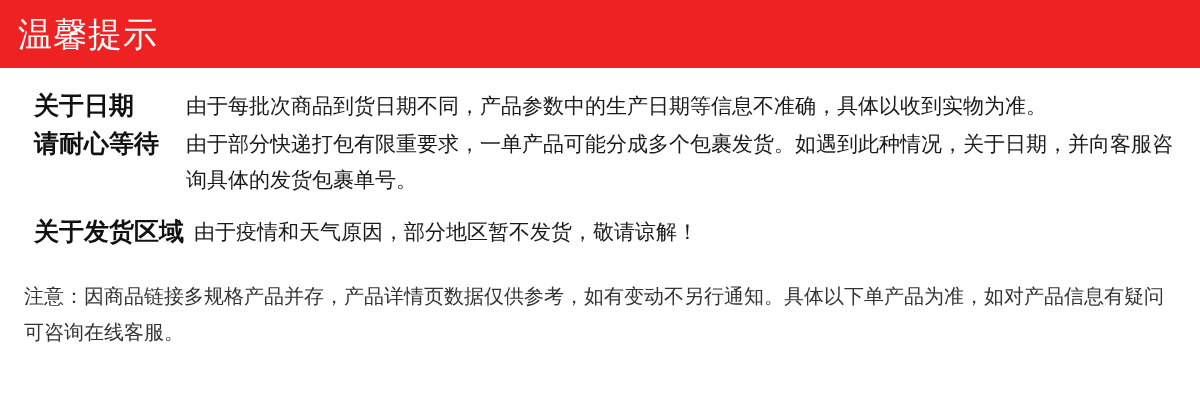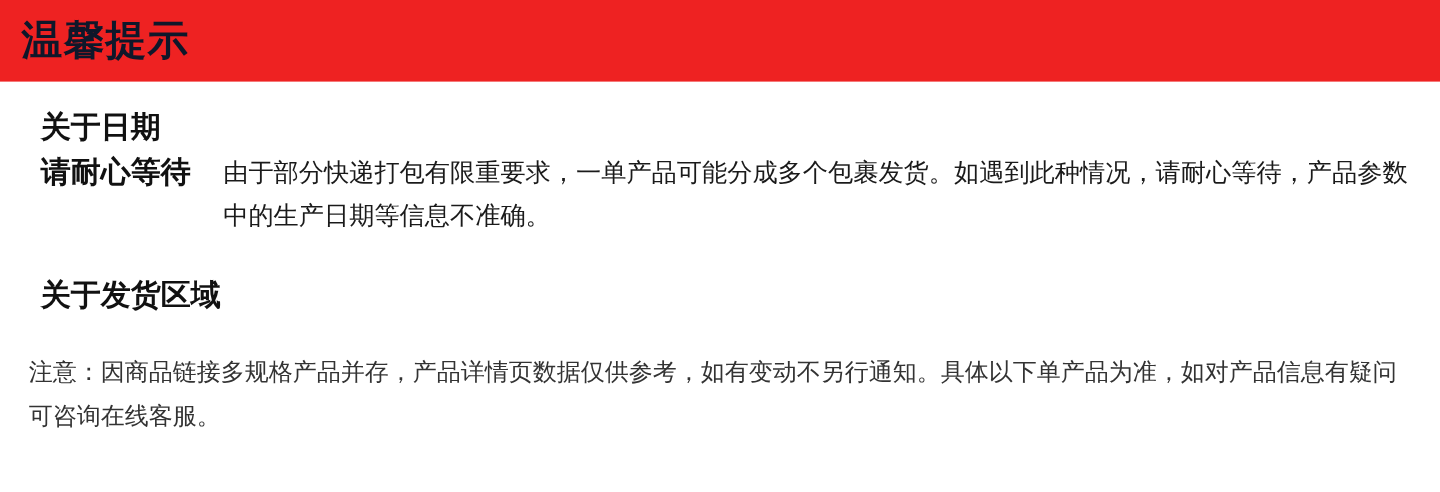--- a/index.html
+++ b/index.html
@@ -25,22 +25,22 @@
     top: 0;
     width: 1200px;
     height: 68px;
     background: #ee2222;
   }
   .header-title {
     position: absolute;
     left: 18px;
     top: 14px;
     font-size: 34px;
-    font-weight: bold;
-    color: #0f172a;
+    font-weight: normal;
+    color: #ffffff;
     letter-spacing: 1px;
     line-height: 40px;
     white-space: nowrap;
   }
   .content {
     position: absolute;
     left: 0;
     top: 68px;
     width: 1200px;
   }
@@ -66,21 +66,21 @@
   .group-dates {
     margin-top: 20px;
   }
   .group-dates .row-label {
     width: 152px;
   }
   .group-dates .row + .row {
     margin-top: 2px;
   }
   .group-second {
-    margin-top: 30px;
+    margin-top: 16px;
   }
   .group-second .row-label {
     margin-right: 10px;
   }
   .group-second .row + .row {
     margin-top: 4px;
   }
   .note {
     margin-top: 28px;
     padding: 0 32px 0 24px;
@@ -96,29 +96,31 @@
 
   <div class="header-band">
     <div class="header-title">温馨提示</div>
   </div>
 
   <div class="content">
 
     <div class="group-dates">
       <div class="row">
         <div class="row-label">关于日期</div>
+        <div class="row-text">由于每批次商品到货日期不同，产品参数中的生产日期等信息不准确，具体以收到实物为准。</div>
       </div>
       <div class="row">
         <div class="row-label">请耐心等待</div>
-        <div class="row-text">由于部分快递打包有限重要求，一单产品可能分成多个包裹发货。如遇到此种情况，请耐心等待，产品参数中的生产日期等信息不准确。</div>
+        <div class="row-text">由于部分快递打包有限重要求，一单产品可能分成多个包裹发货。如遇到此种情况，关于日期，并向客服咨询具体的发货包裹单号。</div>
       </div>
     </div>
 
     <div class="group-second">
       <div class="row">
         <div class="row-label">关于发货区域</div>
+        <div class="row-text">由于疫情和天气原因，部分地区暂不发货，敬请谅解！</div>
       </div>
     </div>
 
     <div class="note">注意：因商品链接多规格产品并存，产品详情页数据仅供参考，如有变动不另行通知。具体以下单产品为准，如对产品信息有疑问可咨询在线客服。</div>
 
   </div>
 </div>
 
 </body></html>

